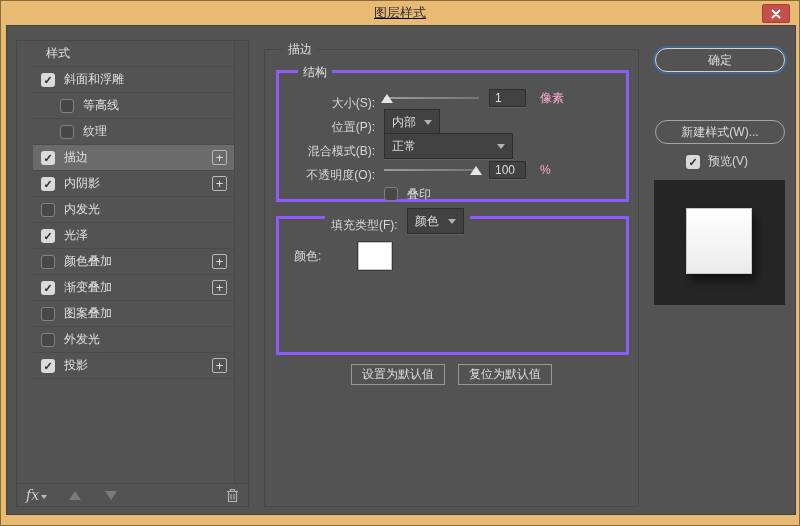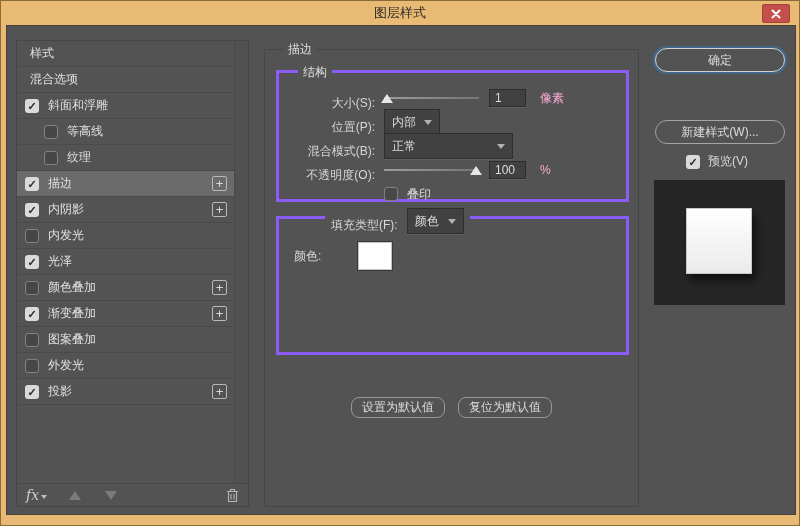--- a/index.html
+++ b/index.html
@@ -3,36 +3,36 @@
 <meta charset="utf-8">
 <style>
   html,body{margin:0;padding:0;background:#333;}
   *{box-sizing:border-box;}
   .window{
     position:relative;width:800px;height:526px;margin:0 auto;
     background:#e9ba74;border:1px solid #8a6a35;
     font-family:"Liberation Sans",sans-serif;overflow:hidden;
   }
   
-  .titlebar{position:absolute;top:0;left:0;right:0;height:24px;}
+  .titlebar{position:absolute;top:0;left:0;right:0;height:24px;text-decoration:underline;}
   .win-title{line-height:24px;text-align:center;color:#2a2a2a;font-size:13px;}
   .close-btn{
     position:absolute;top:3px;right:9px;width:28px;height:19px;
     background:#c4504b;border:1px solid #a63e3a;border-radius:2px;
     display:flex;align-items:center;justify-content:center;cursor:pointer;
   }
   
   .content{
     position:absolute;left:5px;top:24px;width:790px;height:490px;
     background:#535353;border:1px solid #45423c;
   }
   .txt{font-size:12px;color:#d8d8d8;}
   
   .sidebar{position:absolute;left:9px;top:14px;width:233px;height:467px;border:1px solid #464646;}
-  .sb-list{position:absolute;top:0;left:0;right:14px;}
+  .sb-list{position:absolute;top:0;left:16px;right:14px;}
   .sb-item{position:relative;display:flex;align-items:center;height:26px;
     border-bottom:1px solid #4a4a4a;padding-left:8px;cursor:pointer;}
   .sb-item.nocb{padding-left:13px;}
   .sb-item.indent{padding-left:27px;}
   .sb-item.selected{background:#6b6b6b;}
   .cb{width:14px;height:14px;border-radius:3px;margin-right:9px;flex-shrink:0;}
   .cb.checked{background:#dadada;color:#2f2f2f;font-size:11px;font-weight:bold;
     text-align:center;line-height:14px;}
   .cb.unchecked{background:#474747;border:1px solid #828282;}
   .sb-label{font-size:12px;color:#e0e0e0;}
@@ -85,21 +85,21 @@
     border-radius:3px;margin-right:9px;cursor:pointer;}
   .fs-fill{left:11px;top:166px;width:353px;height:139px;}
   .fill-type-row{position:absolute;top:-11px;left:46px;display:flex;align-items:flex-end;
     background:#535353;padding:0 6px;}
   .color-row{position:absolute;top:23px;left:15px;display:flex;align-items:center;gap:30px;}
   .swatch{width:34px;height:28px;background:#ffffff;border:1px solid #c2c2c2;
     box-shadow:0 0 0 1px #3a3a3a;margin-left:7px;cursor:pointer;}
   .default-btns{position:absolute;top:314px;left:0;right:0;
     display:flex;justify-content:center;gap:13px;}
   .def-btn{height:21px;padding:0 10px;background:#535353;border:1px solid #989898;
-    border-radius:8px;font-size:12px;color:#dcdcdc;display:flex;align-items:center;cursor:pointer;margin-top:33px;}
+    border-radius:0;font-size:12px;color:#dcdcdc;display:flex;align-items:center;cursor:pointer;}
   
   .pill{position:absolute;left:648px;width:130px;height:24px;border:1px solid #a5a5a5;
     border-radius:12px;background:#535353;color:#dcdcdc;font-size:12px;
     display:flex;align-items:center;justify-content:center;cursor:pointer;}
   .btn-ok{top:22px;border-color:#d2d2d2;box-shadow:0 0 0 2px #45678d;}
   .btn-reset{top:58px;}
   .btn-new{top:94px;}
   .preview-row{position:absolute;left:679px;top:127px;display:flex;align-items:center;cursor:pointer;}
   .preview-row .cb{margin-right:8px;}
   .preview-box{position:absolute;left:647px;top:154px;width:131px;height:125px;background:#262626;}
@@ -123,23 +123,20 @@
 
   <div class="content">
 
     <div class="sidebar">
       <div class="sb-list">
 
         <div class="sb-item nocb">
           <span class="sb-label">样式</span>
         </div>
 
-        <div class="sb-item nocb">
-          <span class="sb-label">混合选项</span>
-        </div>
 
         <div class="sb-item">
           <span class="cb checked"><span>✓</span></span>
           <span class="sb-label">斜面和浮雕</span>
         </div>
 
         <div class="sb-item indent">
           <span class="cb unchecked"></span>
           <span class="sb-label">等高线</span>
         </div>

